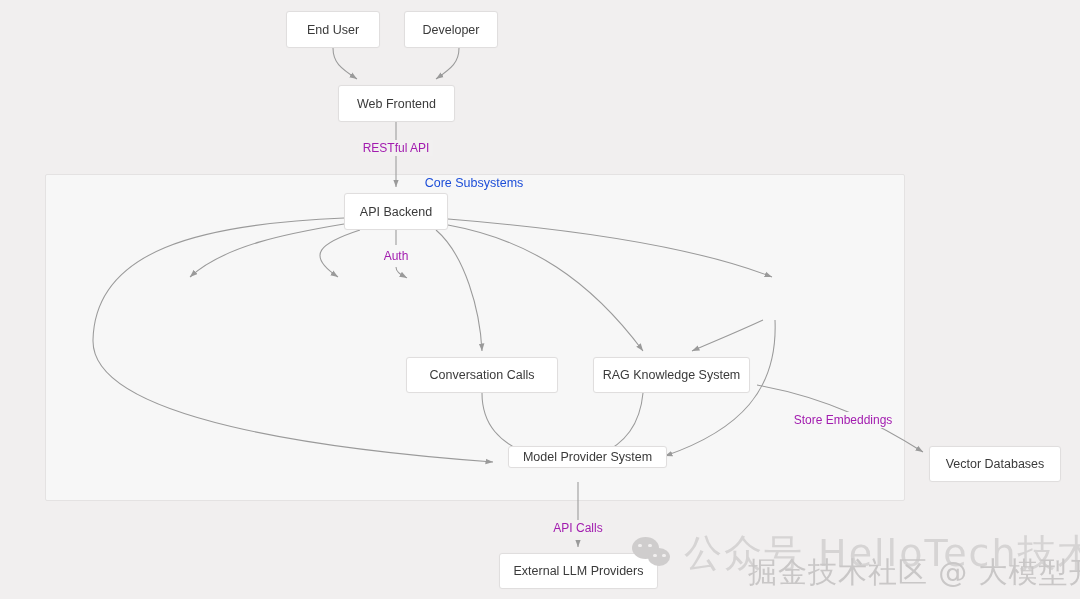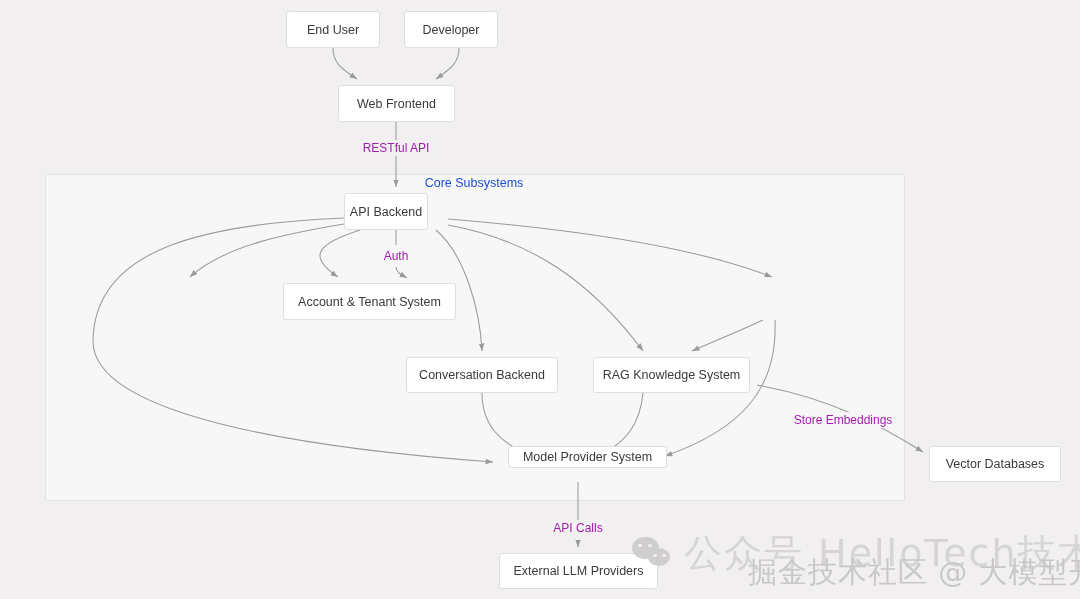--- a/index.html
+++ b/index.html
@@ -163,32 +163,29 @@
   </div>
 
   <div class="node" style="left:404px; top:11px; width:94px; height:37px;">
     <span>Developer</span>
   </div>
 
   <div class="node" style="left:338px; top:85px; width:117px; height:37px;">
     <span>Web Frontend</span>
   </div>
 
-  <div class="node" style="left:344px; top:193px; width:84px; height:37px;">
+  <div class="node" style="left:344px; top:193px; width:104px; height:37px;">
     <span>API Backend</span>
   </div>
 
 
-  <div class="node" style="left:283px; top:283px; width:173px; height:37px;">
-    <span>Account &amp; Tenant System</span>
-  </div>
 
 
   <div class="node" style="left:406px; top:357px; width:152px; height:36px;">
-    <span>Conversation Backend</span>
+    <span>Conversation Calls</span>
   </div>
 
   <div class="node" style="left:593px; top:357px; width:157px; height:36px;">
     <span>RAG Knowledge System</span>
   </div>
 
   <div class="node" style="left:499px; top:446px; width:159px; height:22px;margin-left:9px;">
     <span>Model Provider System</span>
   </div>
 

